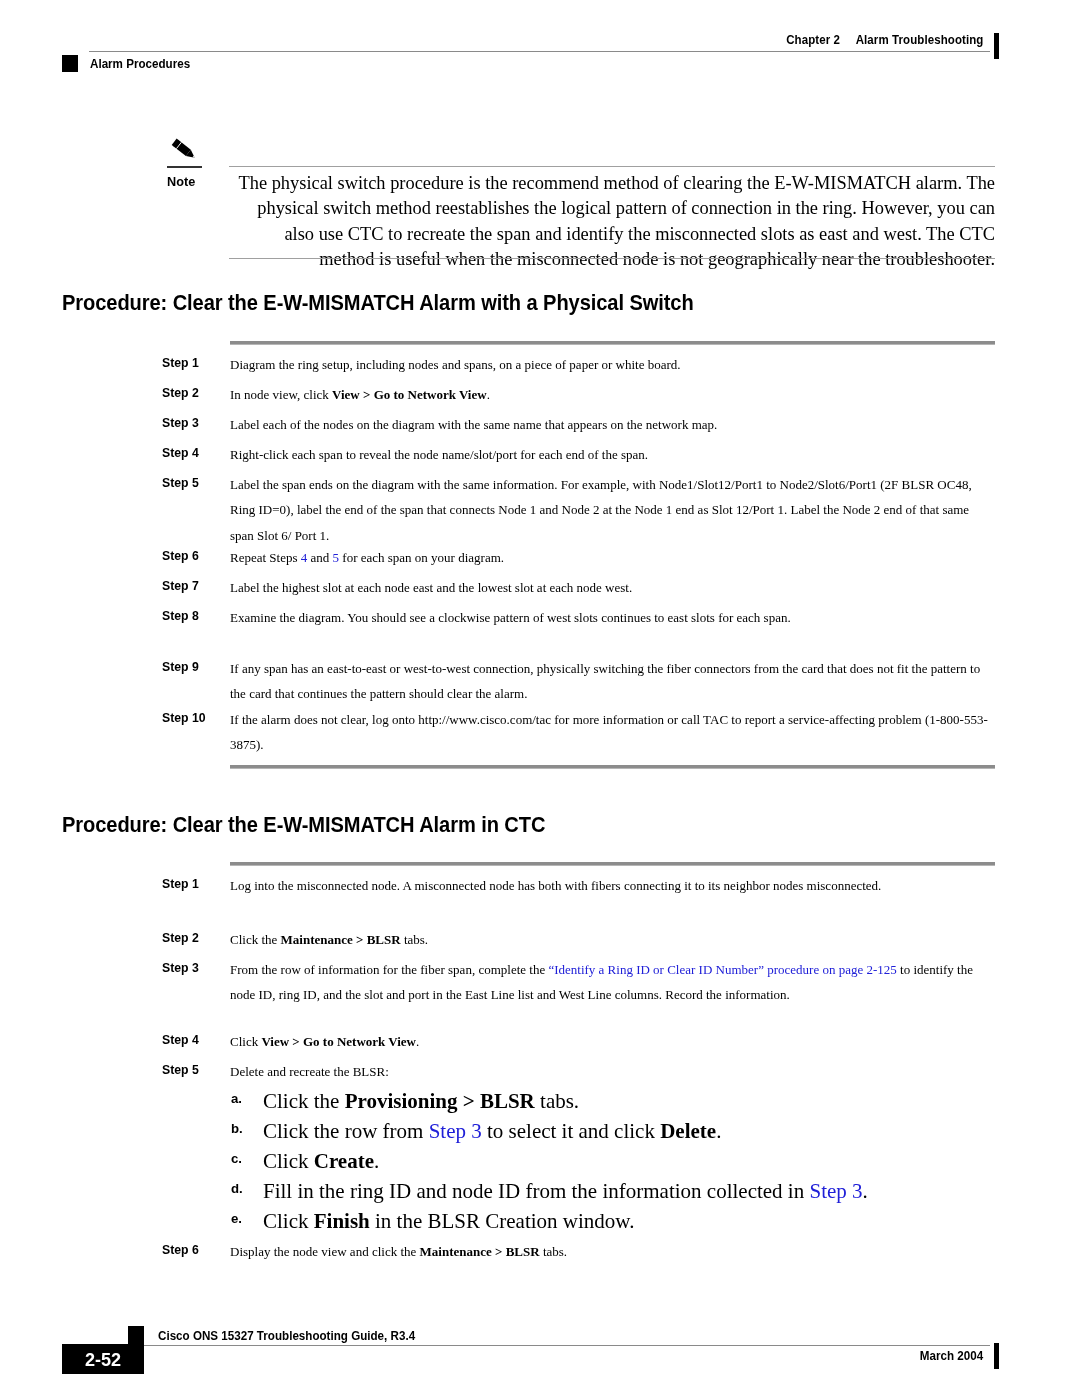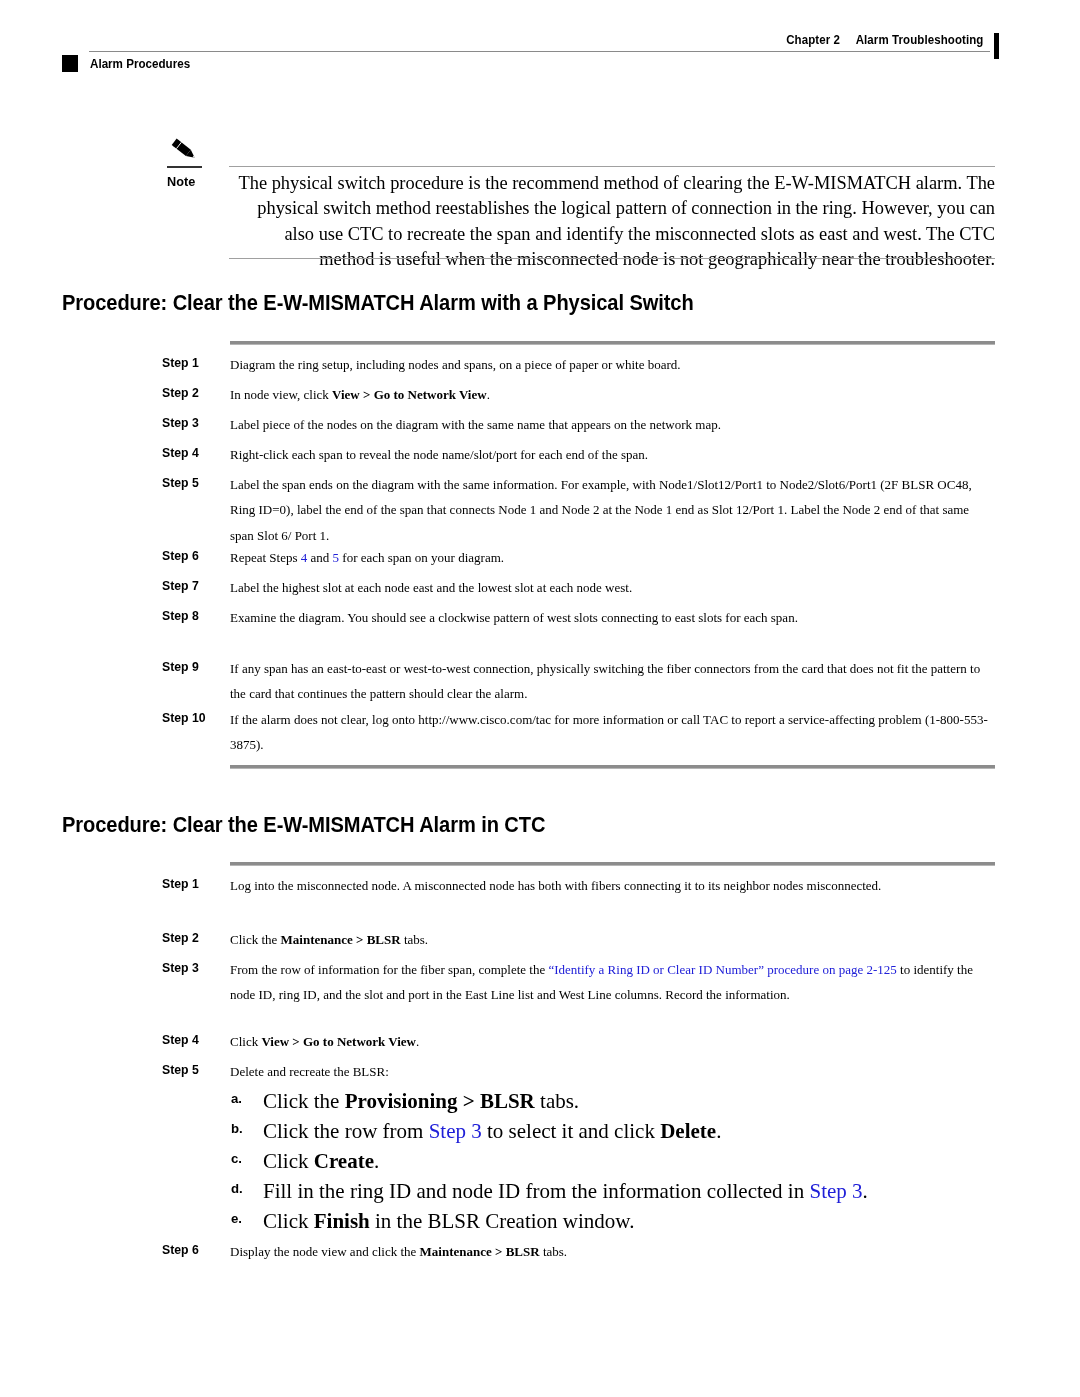--- a/index.html
+++ b/index.html
@@ -322,21 +322,21 @@
     <div class="step-body">Diagram the ring setup, including nodes and spans, on a piece of paper or white board.</div>
   </div>
 
   <div class="step" style="top:382px;">
     <div class="step-label">Step 2</div>
     <div class="step-body">In node view, click <b>View &gt; Go to Network View</b>.</div>
   </div>
 
   <div class="step" style="top:412px;">
     <div class="step-label">Step 3</div>
-    <div class="step-body">Label piece of the nodes on the diagram with the same name that appears on the network map.</div>
+    <div class="step-body">Label each of the nodes on the diagram with the same name that appears on the network map.</div>
   </div>
 
   <div class="step" style="top:442px;">
     <div class="step-label">Step 4</div>
     <div class="step-body">Right-click each span to reveal the node name/slot/port for each end of the span.</div>
   </div>
 
   <div class="step" style="top:472px;">
     <div class="step-label">Step 5</div>
     <div class="step-body">Label the span ends on the diagram with the same information. For example, with Node1/Slot12/Port1 to Node2/Slot6/Port1 (2F BLSR OC48, Ring ID=0), label the end of the span that connects Node 1 and Node 2 at the Node 1 end as Slot 12/Port 1. Label the Node 2 end of that same span Slot 6/ Port 1.</div>
@@ -347,21 +347,21 @@
     <div class="step-body">Repeat Steps <span class="link">4</span> and <span class="link">5</span> for each span on your diagram.</div>
   </div>
 
   <div class="step" style="top:575px;">
     <div class="step-label">Step 7</div>
     <div class="step-body">Label the highest slot at each node east and the lowest slot at each node west.</div>
   </div>
 
   <div class="step" style="top:605px;">
     <div class="step-label">Step 8</div>
-    <div class="step-body">Examine the diagram. You should see a clockwise pattern of west slots connecting to east slots for each span.</div>
+    <div class="step-body">Examine the diagram. You should see a clockwise pattern of west slots continues to east slots for each span.</div>
   </div>
 
   <div class="step" style="top:656px;">
     <div class="step-label">Step 9</div>
     <div class="step-body">If any span has an east-to-east or west-to-west connection, physically switching the fiber connectors from the card that does not fit the pattern to the card that continues the pattern should clear the alarm.</div>
   </div>
 
   <div class="step" style="top:707px;">
     <div class="step-label">Step 10</div>
     <div class="step-body">If the alarm does not clear, log onto http://www.cisco.com/tac for more information or call TAC to report a service-affecting problem (1-800-553-3875).</div>
@@ -420,14 +420,23 @@
   <div class="step" style="top:1209px;">
     <div class="substep-label">e.</div>
     <div class="substep-body">Click <b>Finish</b> in the BLSR Creation window.</div>
   </div>
 
   <div class="step" style="top:1239px;">
     <div class="step-label">Step 6</div>
     <div class="step-body">Display the node view and click the <b>Maintenance &gt; BLSR</b> tabs.</div>
   </div>
 
+  <div class="footer">
+    <div class="footer-marker"></div>
+    <div class="footer-guide">Cisco ONS 15327 Troubleshooting Guide, R3.4</div>
+    <div class="footer-rule"></div>
+    <div class="footer-pagebox"></div>
+    <div class="footer-pagenum">2-52</div>
+    <div class="footer-date">March 2004</div>
+    <div class="footer-tab"></div>
+  </div>
 
 </div>
 
 </body></html>

